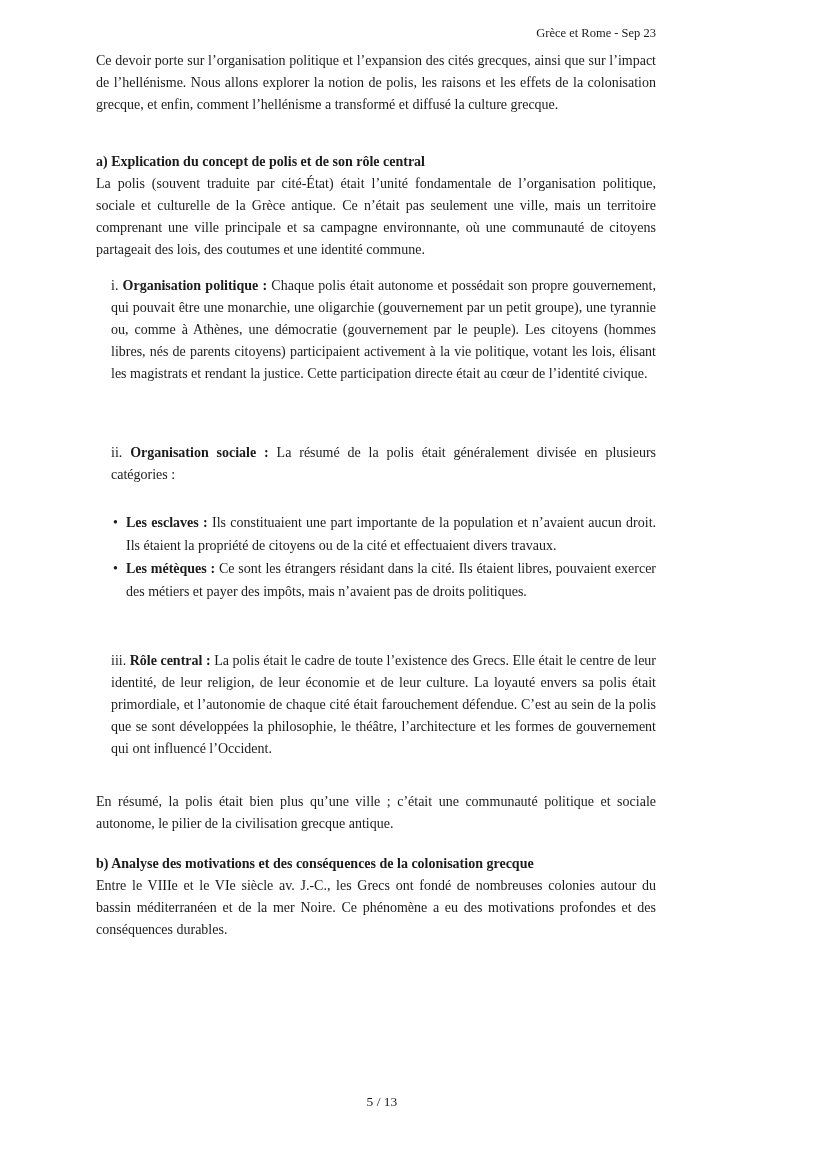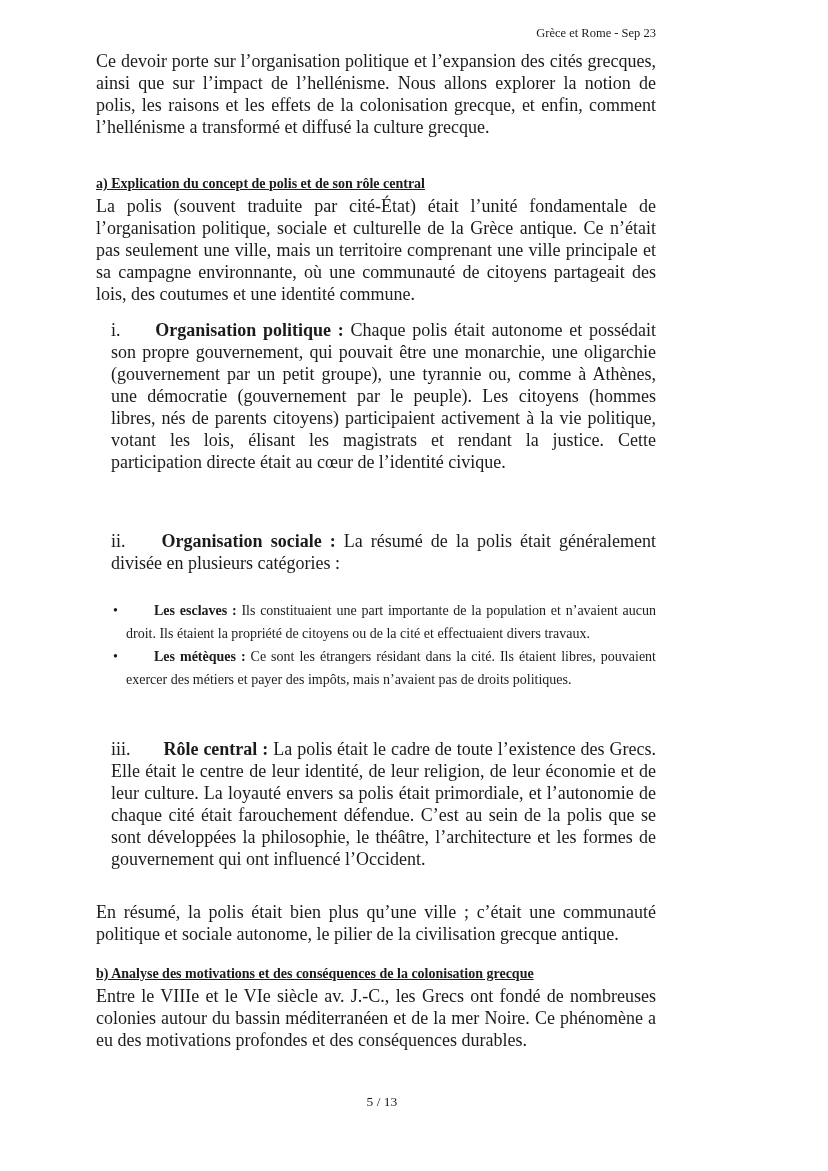--- a/index.html
+++ b/index.html
@@ -23,32 +23,31 @@
     font-size: 12.5px;
     line-height: 16px;
   }
   .doc-title {
     font-size: 20px;
     line-height: 26px;
     font-weight: bold;
     margin: 51px 0 0 0;
   }
   .para {
-    font-size: 18px;
+    font-size: 14px;
     line-height: 22px;
     text-align: justify;
     margin: 0;
   }
   .intro { margin-top: 9px; }
   .section-heading {
     font-size: 14px;
     line-height: 22px;
     font-weight: bold;
     margin: 0;
-    text-decoration: underline;
   }
   .heading-a { margin-top: 35px; }
   .heading-b { margin-top: 18px; }
   .numbered-item {
     margin-left: 15px;
   }
   .item-i   { margin-top: 14px; }
   .item-ii  { margin-top: 57px; }
   .item-iii { margin-top: 47px; }
   .bullet-list {
@@ -62,21 +61,21 @@
     line-height: 23px;
     text-align: justify;
   }
   .bullet-list li::before {
     content: "\2022";
     position: absolute;
     left: -13px;
     top: 0;
   }
   .summary { margin-top: 31px; }
-  .b { font-weight: bold; margin-left: 28px; }
+  .b { font-weight: bold; }
   .doc-footer {
     position: absolute;
     top: 1093px;
     left: 108px;
     right: 97px;
     text-align: center;
     font-size: 13.5px;
     line-height: 18px;
   }
 </style>

